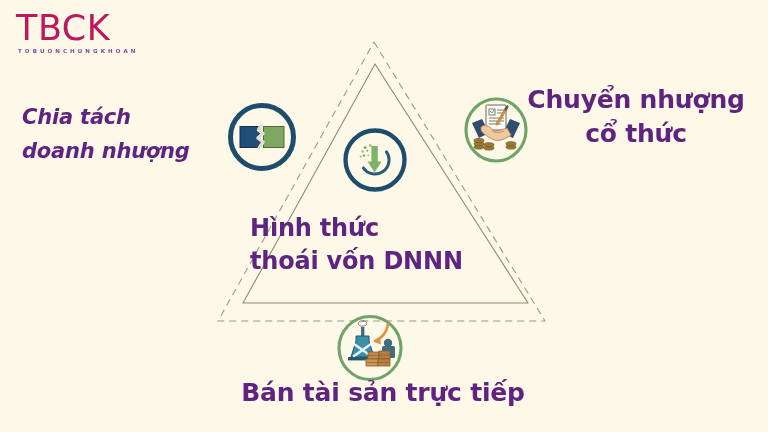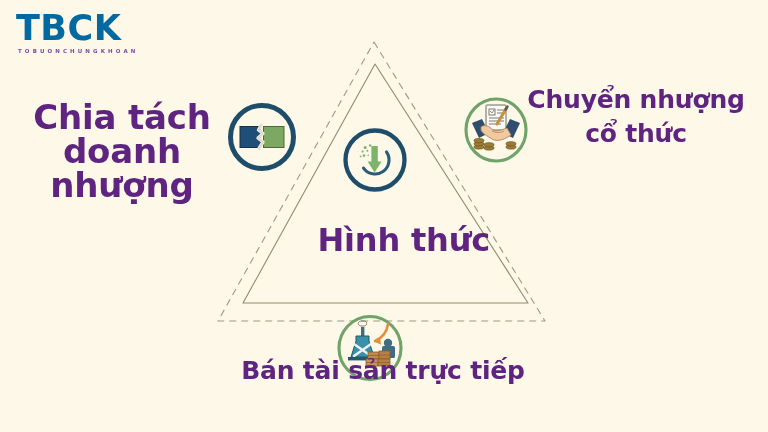--- a/index.html
+++ b/index.html
@@ -25,25 +25,25 @@
 
   
   .logo {
     position: absolute;
     left: 16px;
     top: 10px;
     width: 180px;
   }
   .logo-word {
     font-family: "DejaVu Sans", sans-serif;
-    font-weight: bold;
+    font-weight: normal;
     font-size: 35px;
     line-height: 36px;
     letter-spacing: 0.5px;
-    color: #0369a1;
+    color: #be185d;
   }
   .logo-sub {
     font-family: "DejaVu Sans", sans-serif;
     font-weight: bold;
     font-size: 5.5px;
     letter-spacing: 3.1px;
     color: #7E4A9E;
     margin-top: 2px;
     margin-left: 2px;
   }
@@ -62,44 +62,43 @@
     position: absolute;
     color: #5E2480;
     font-family: "DejaVu Sans", sans-serif;
     font-weight: bold;
     letter-spacing: -0.2px;
   }
   .label-left {
     left: 22px;
     top: 100px;
     width: 200px;
-    text-align: center;
-    font-size: 34px;
+    font-size: 21px;
     line-height: 34px;
+    font-style: italic;
   }
   .label-right {
     left: 512px;
     top: 83px;
     width: 248px;
     text-align: center;
     font-size: 25px;
     line-height: 34px;
   }
   .label-center {
     left: 250px;
     top: 212px;
     width: 240px;
-    text-align: right;
-    font-size: 32px;
+    text-align: left;
+    font-size: 24px;
     line-height: 33px;
-    margin-top: 12px;
   }
   .label-bottom {
     left: 208px;
-    top: 356px;
+    top: 378px;
     width: 350px;
     text-align: center;
     font-size: 25px;
     line-height: 30px;
   }
 
   
   .icon-node {
     position: absolute;
   }
@@ -233,19 +232,20 @@
     <div>doanh nhượng</div>
   </div>
 
   <div class="label label-right">
     <div>Chuyển nhượng</div>
     <div>cổ thức</div>
   </div>
 
   <div class="label label-center">
     <div>Hình thức</div>
+    <div>thoái vốn DNNN</div>
   </div>
 
   <div class="label label-bottom">
     <div>Bán tài sản trực tiếp</div>
   </div>
 
 </div>
 
 </body></html>

